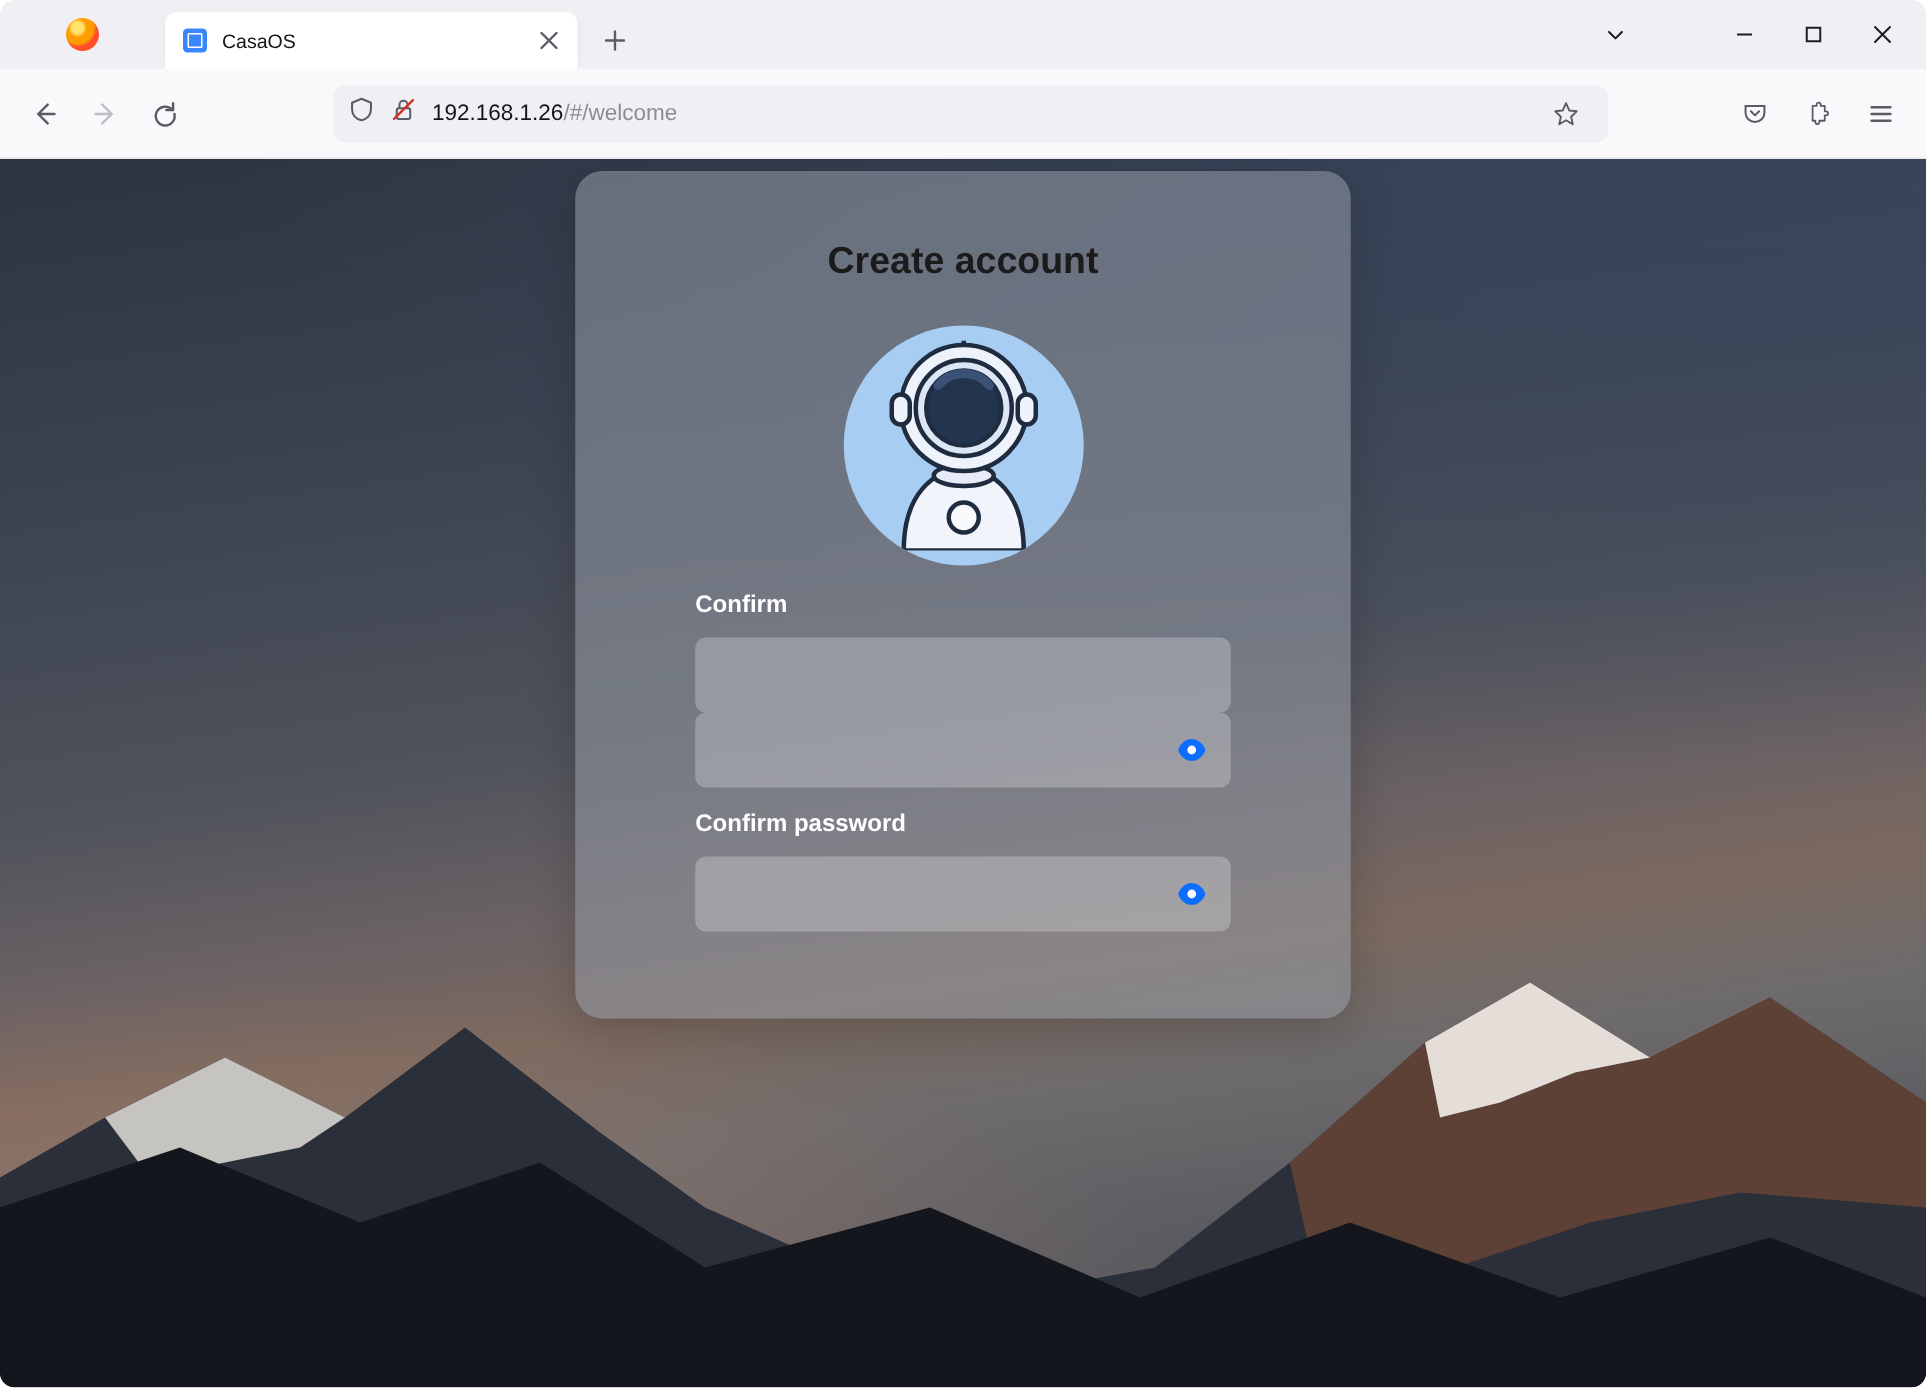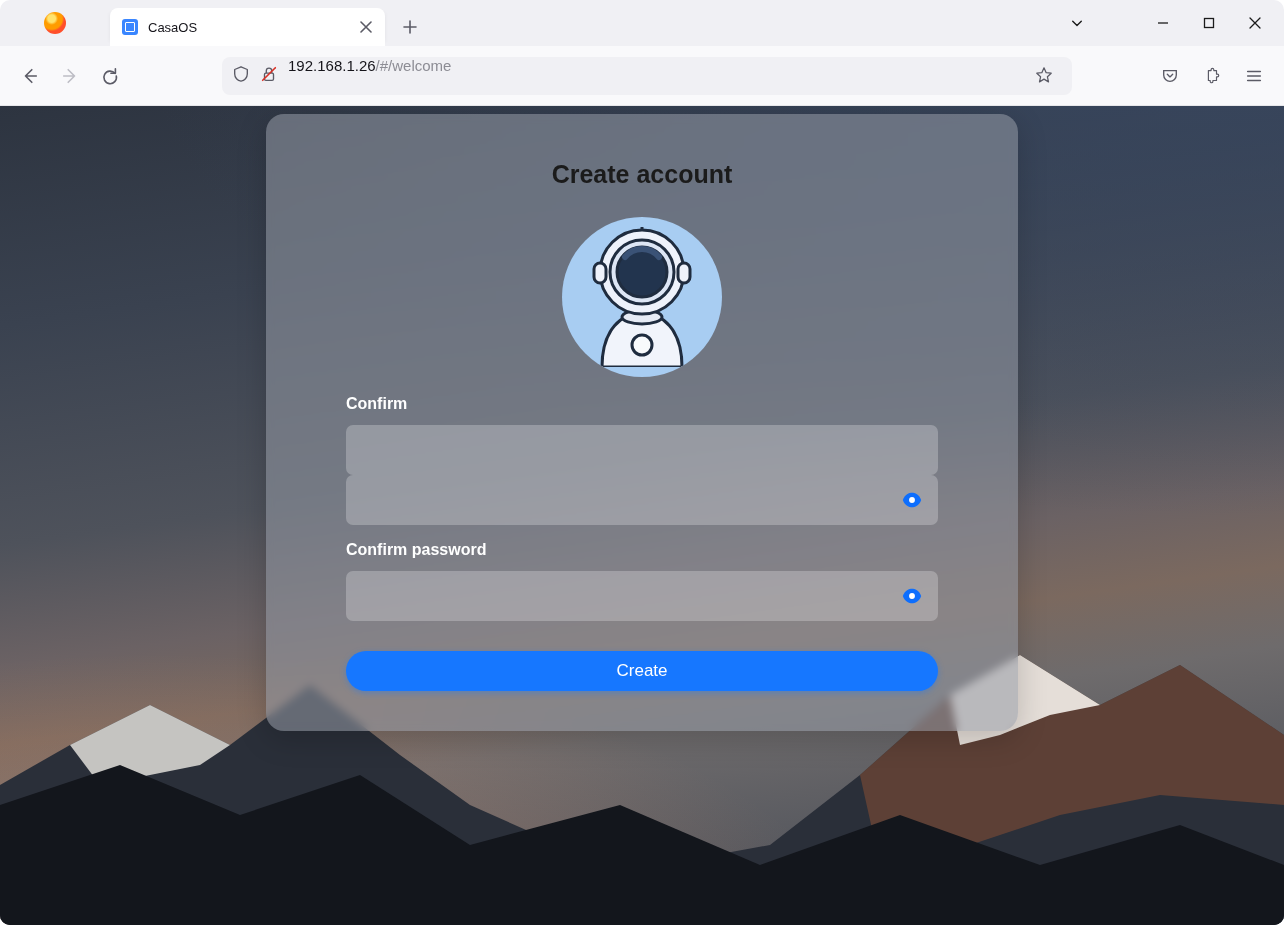--- a/index.html
+++ b/index.html
@@ -21,21 +21,21 @@
   .title-right { position:absolute; right:6px; top:0; height:46px; display:flex; align-items:center; gap:0; }
   .title-right .spacer { width:40px; }
   .win-btn { width:46px; height:46px; display:flex; align-items:center; justify-content:center; color:#1b1b1b; }
   .win-btn svg { width:12px; height:12px; }
 
   .toolbar { height:60px; background:#f9f9fb; display:flex; align-items:center; padding:0 12px; gap:4px; border-bottom:1px solid #e7e7ea; }
   .tool-btn { width:36px; height:36px; display:flex; align-items:center; justify-content:center; border-radius:6px; color:#5b5b66; }
   .tool-btn.disabled { color:#bdbdc5; }
   .tool-btn svg { width:18px; height:18px; }
   .toolbar-spacer-left { width:86px; }
-  .url-bar { flex:1; height:38px; background:#f0f0f4; border-radius:8px; display:flex; padding:0 10px; gap:10px; }
+  .url-bar { flex:1; height:38px; background:#f0f0f4; border-radius:8px; display:flex; align-items:center; padding:0 10px; gap:10px; }
   .url-icons-left { display:flex; align-items:center; gap:10px; }
   .shield-icon svg, .lock-icon svg, .star-icon svg, .pocket-icon svg, .ext-icon svg, .menu-icon svg, .chevron-icon svg { width:18px; height:18px; }
   .url-text { font-size:15px; color:#5b5b66; display:flex; align-items:baseline; }
   .url-host { color:#15141a; }
   .url-path { color:#8c8c94; }
   .url-bar .spacer { flex:1; }
   .toolbar-right { display:flex; align-items:center; gap:6px; margin-left:10px; }
   .toolbar-right .gap-big { width:60px; }
 
   
@@ -43,21 +43,21 @@
   .wallpaper { position:absolute; inset:0; }
   .wallpaper .sky { position:absolute; inset:0; background:
     radial-gradient(ellipse 120% 90% at 12% 110%, rgba(255,160,110,0.40) 0%, rgba(255,160,110,0) 48%),
     radial-gradient(ellipse 140% 100% at 95% -10%, rgba(55,70,95,0.9) 0%, rgba(55,70,95,0) 60%),
     linear-gradient(172deg,#2d3440 0%,#3a4250 22%,#4e525b 44%,#6b6264 56%,#7b695f 64%,#6e6b6c 72%,#3d4450 100%);
   }
   .mtn { position:absolute; left:0; right:0; bottom:0; }
   .mtn.back svg { width:100%; height:380px; display:block; }
   .mtn.front svg { width:100%; height:320px; display:block; }
 
-  .card { position:absolute; left:50%; top:8px; transform:translateX(-50%); width:752px; border-radius:18px; padding:46px 80px 40px; background:rgba(150,155,165,0.55); backdrop-filter:blur(4px); box-shadow:0 8px 30px rgba(0,0,0,0.18); }
+  .card { position:absolute; left:50%; top:8px; transform:translateX(-50%); width:517px; border-radius:18px; padding:46px 80px 58px; background:rgba(150,155,165,0.55); backdrop-filter:blur(4px); box-shadow:0 8px 30px rgba(0,0,0,0.18); }
   .card h1 { text-align:center; font-size:25px; font-weight:700; color:#1b1b1b; margin-bottom:28px; }
   .avatar-wrap { display:flex; justify-content:center; margin-bottom:18px; }
   .avatar-circle { width:160px; height:160px; border-radius:50%; background:#a8cdf2; display:flex; align-items:center; justify-content:center; overflow:hidden; }
   .avatar-circle svg { width:130px; height:140px; }
   .field-label { font-size:16px; font-weight:600; color:#ffffff; margin:16px 0 12px; }
   .field-wrap { position:relative; }
   .text-input { width:100%; height:50px; border:none; border-radius:7px; background:rgba(255,255,255,0.25); padding:0 48px 0 16px; font-size:16px; color:#222; outline:none; }
   .eye-btn { position:absolute; right:12px; top:50%; transform:translateY(-50%); width:28px; height:28px; display:flex; align-items:center; justify-content:center; color:#0d6efd; }
   .eye-btn svg { width:22px; height:22px; }
   .submit-btn { width:100%; height:40px; border:none; border-radius:999px; background:#1677ff; color:#fff; font-size:17px; font-weight:500; margin-top:30px; cursor:pointer; box-shadow:0 2px 6px rgba(22,119,255,0.4); }
@@ -241,15 +241,14 @@
     <div class="field-wrap">
       <input class="text-input" type="password" value="" style="">
       <span class="eye-btn">
         <svg viewBox="0 0 24 24">
             <path d="M2 12 C4 6 9 4 12 4 C15 4 20 6 22 12 C20 18 15 20 12 20 C9 20 4 18 2 12 Z" fill="#0d6efd"></path>
             <circle cx="12" cy="12" r="3.2" fill="#fff"></circle>
           </svg>
       </span>
     </div>
 
-    <button class="submit-btn">Create</button>
   </div>
 </div>
 
 </body></html>

